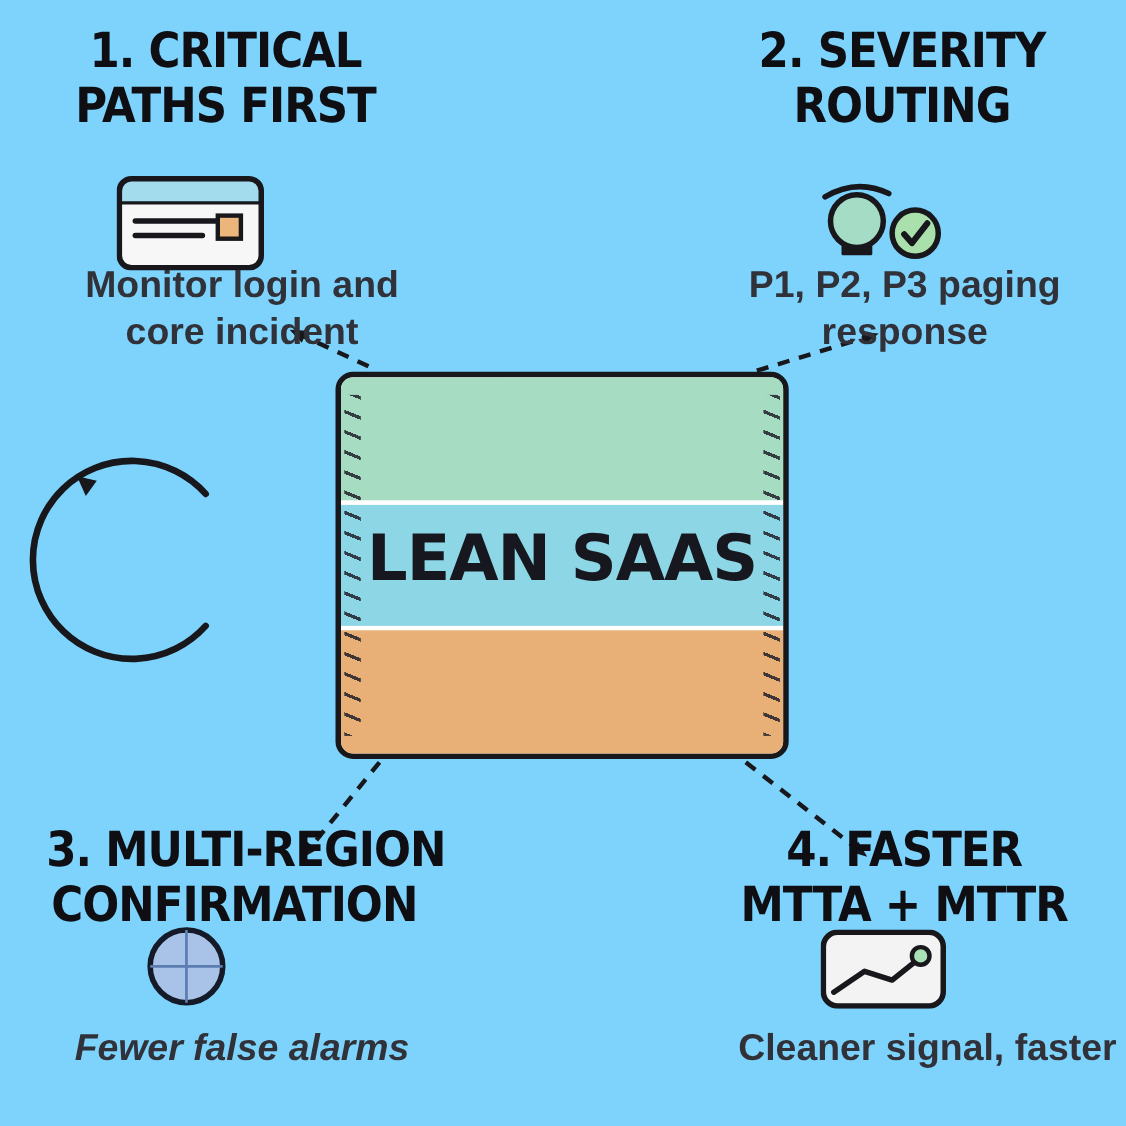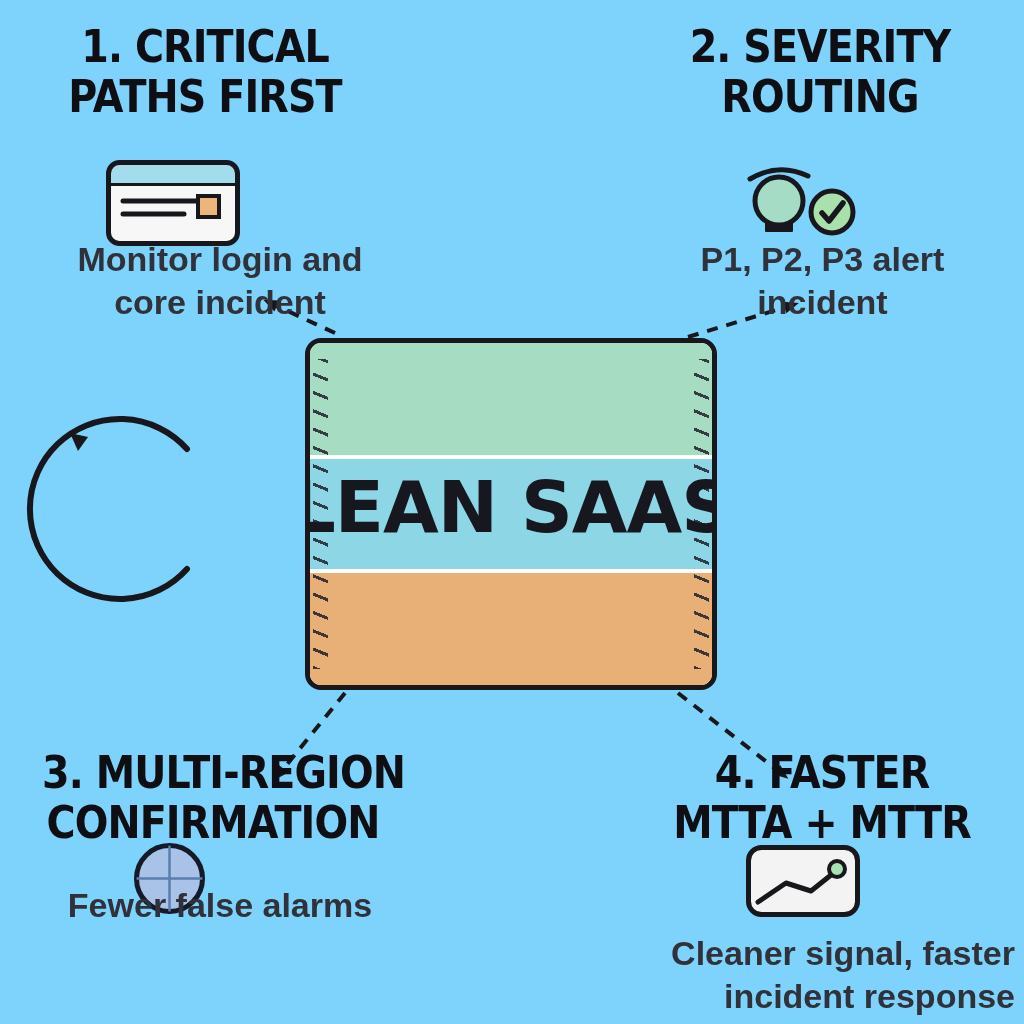--- a/index.html
+++ b/index.html
@@ -32,21 +32,21 @@
   .band{width:100%;}
   .band-top{height:112px;}
   .band-mid{height:110px;}
   .band-bot{height:114px;}
   .band-sep{height:4px; background:#ffffff;}
   .card-title{
     position:absolute; left:0; top:0; right:0; bottom:0;
     display:flex; flex-direction:column; align-items:center; justify-content:center;
     margin-top:-14px;
     font-family:"DejaVu Sans",sans-serif; font-weight:800;
-    font-size:72px; line-height:63px; color:#17171f; letter-spacing:-1px;
+    font-size:58px; line-height:63px; color:#17171f; letter-spacing:-1px;
     z-index:3; text-align:center;
   }
   .card-title span{display:block; white-space:nowrap;}
   .tick-strip{
     position:absolute; top:16px; bottom:16px; width:15px; z-index:2;
     background:repeating-linear-gradient(22deg,#20202a 0 3px,transparent 3px 17px);
     opacity:.85;
   }
   .tick-strip.left{left:3px;}
   .tick-strip.right{right:3px;}
@@ -103,22 +103,22 @@
   <div class="icon-wrap" style="left:742px; top:160px;">
     <svg width="122" height="85" viewBox="0 0 122 85">
       <path d="M 8 19 Q 37 2 66 16" fill="none" stroke="#17171c" stroke-width="5" stroke-linecap="round"></path>
       <rect x="23" y="62" width="28" height="10" rx="1" fill="#17171c"></rect>
       <circle cx="37" cy="41" r="24" stroke="#17171c" stroke-width="5" fill="#a5dcc6"></circle>
       <circle cx="90" cy="52" r="21" stroke="#17171c" stroke-width="5" fill="#a9e0ac"></circle>
       <path d="M 80 53 L 87 61 L 101 43" fill="none" stroke="#17171c" stroke-width="5.5" stroke-linecap="round" stroke-linejoin="round"></path>
     </svg>
   </div>
   <div class="q-caption" style="left:630px; top:238px; width:385px;">
-    <span class="cline">P1, P2, P3 alert</span>
-    <span class="cline">incident</span>
+    <span class="cline">P1, P2, P3 paging</span>
+    <span class="cline">response</span>
   </div>
 
   <div class="icon-wrap" style="left:25px; top:413px;">
     <svg width="192" height="192" viewBox="0 0 192 192">
       <path d="M 162 36 A 90 90 0 1 0 162 156" fill="none" stroke="#17171c" stroke-width="6" stroke-linecap="round"></path>
       <polygon points="45,20 63,24 53,38" fill="#17171c"></polygon>
     </svg>
   </div>
 
   <div class="center-card">
@@ -145,33 +145,32 @@
             <circle cx="37.5" cy="37.5" r="33"></circle>
           </clipPath>
         </defs>
       <circle cx="37.5" cy="37.5" r="33" stroke="#151a28" stroke-width="5" fill="#a9c3e8"></circle>
       <g clip-path="url(#glclip)" stroke-width="2.5" stroke="#5b7db0">
         <line x1="3" y1="37.5" x2="72" y2="37.5"></line>
         <line x1="37.5" y1="3" x2="37.5" y2="72"></line>
       </g>
     </svg>
   </div>
-  <div class="q-caption" style="left:25px; top:884px; width:390px;">
+  <div class="q-caption" style="left:25px; top:932px; width:390px;font-style:italic;">
     <span class="cline">Fewer false alarms</span>
   </div>
 
   <div class="q-heading" style="left:632px; top:748px; width:380px;">
     <span class="hline">4. FASTER</span>
     <span class="hline">MTTA + MTTR</span>
   </div>
   <div class="icon-wrap" style="left:746px; top:845px;">
     <svg width="114" height="72" viewBox="0 0 114 72">
       <rect x="2.5" y="2.5" width="109" height="67" rx="13" stroke="#17171c" stroke-width="5" fill="#f4f3f4"></rect>
       <polyline points="12,57 40,38 65,46 90,26" fill="none" stroke="#17171c" stroke-width="5" stroke-linecap="round" stroke-linejoin="round"></polyline>
       <circle cx="91" cy="24" r="8" stroke="#17171c" stroke-width="4" fill="#a9e0b4"></circle>
     </svg>
   </div>
   <div class="q-caption" style="left:630px; top:932px; width:385px;text-align:right;">
     <span class="cline">Cleaner signal, faster</span>
-    <span class="cline">incident response</span>
   </div>
 
 </div>
 
 </body></html>

